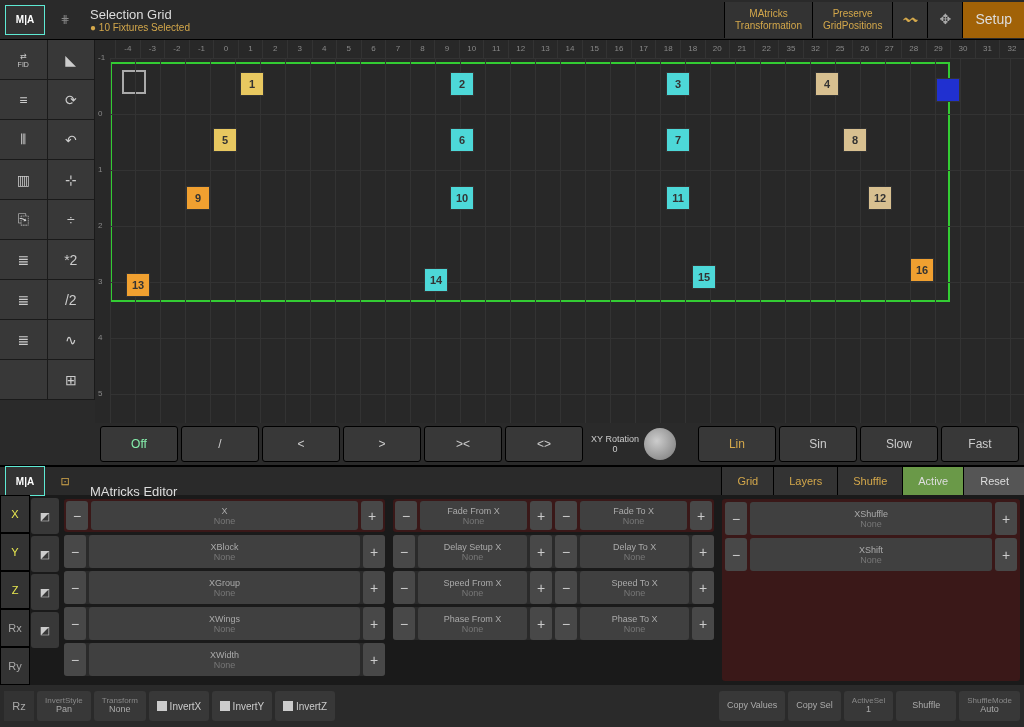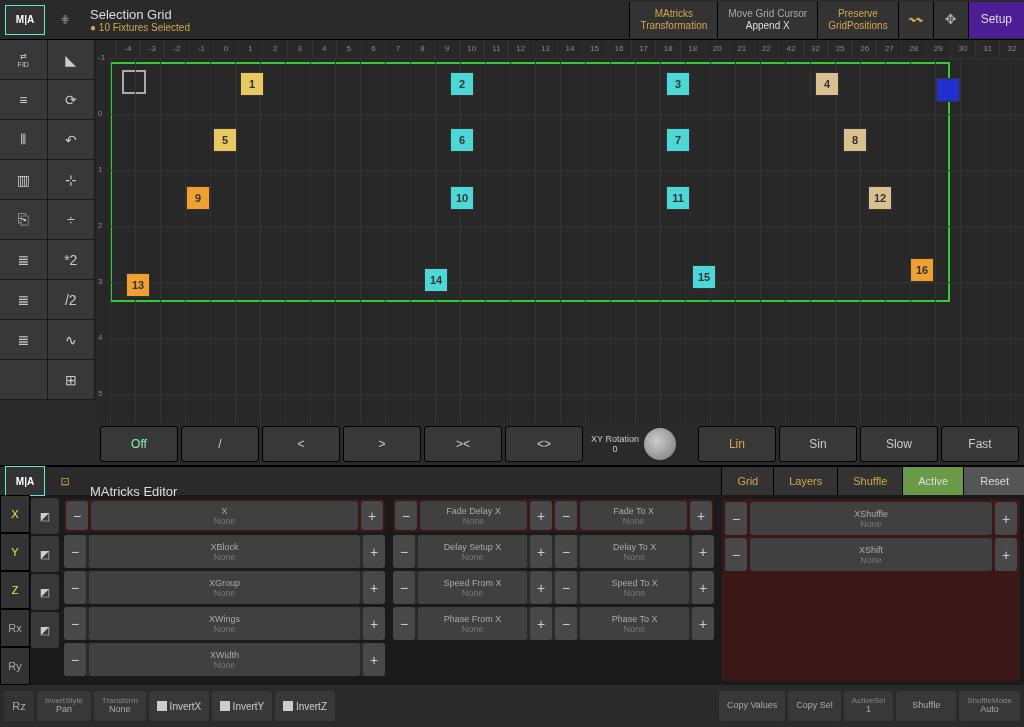--- a/index.html
+++ b/index.html
@@ -9,21 +9,21 @@
 .ma-logo { width: 40px; height: 30px; background: #333; margin: 0 5px; display: flex; align-items: center; justify-content: center; font-weight: bold; font-size: 10px; color: #fff; border: 1px solid #5eead4; }
 .grid-icon-btn { width: 30px; height: 30px; display: flex; align-items: center; justify-content: center; color: #888; }
 .title-area { flex: 0 0 auto; padding-left: 10px; }
 .title-main { font-size: 13px; color: #ddd; }
 .title-sub { font-size: 10px; color: #d4a84b; }
 .top-spacer { flex: 1; }
 .top-btn { height: 36px; padding: 2px 10px; background: #333; border-left: 1px solid #000; display: flex; flex-direction: column; align-items: center; justify-content: center; font-size: 10px; text-align: center; line-height: 1.2; }
 .top-btn.gold { color: #d4a84b; }
 .top-btn.gray { color: #aaa; }
 .top-btn.small-icon { width: 35px; font-size: 14px; }
-.setup-btn { background: #4c1d95; padding: 0 12px; color: #ddd; font-size: 12px; }
+.setup-btn { background: #a16207; padding: 0 12px; color: #ddd; font-size: 14px; }
 
 .main-area { display: flex; height: 425px; }
 .left-tools { display: flex; flex-direction: column; width: 95px; background: #2a2a2a; }
 .tool-pair { display: flex; height: 40px; border-bottom: 1px solid #1a1a1a; }
 .tool-cell { flex: 1; display: flex; align-items: center; justify-content: center; background: #383838; border-right: 1px solid #1a1a1a; font-size: 14px; color: #ccc; }
 .tool-cell.fid { font-size: 8px; flex-direction: column; }
 
 .grid-area { flex: 1; position: relative; background: #282828; }
 .grid-ruler-h { position: absolute; top: 0; left: 0; right: 0; height: 18px; display: flex; font-size: 8px; color: #888; padding-left: 20px; }
 .ruler-tick { flex: 1; text-align: center; border-left: 1px solid #333; line-height: 18px; }
@@ -92,24 +92,20 @@
   <div class="ma-logo">M|A</div>
   <div class="grid-icon-btn">⋕</div>
   <div class="title-area">
     <div class="title-main">Selection Grid</div>
     <div class="title-sub">● 10 Fixtures Selected</div>
   </div>
   <div class="top-spacer"></div>
   <div class="top-btn gold">
     <span>MAtricks</span>
     <span>Transformation</span>
-  </div>
-  <div class="top-btn gray">
-    <span>Move Grid Cursor</span>
-    <span style="color:#ddd">Append X</span>
   </div>
   <div class="top-btn gold">
     <span>Preserve</span>
     <span>GridPositions</span>
   </div>
   <div class="top-btn small-icon gold">〰</div>
   <div class="top-btn small-icon gray">✥</div>
   <div class="top-btn setup-btn">Setup</div>
 </div>
 
@@ -175,21 +171,21 @@
         <div class="ruler-tick">13</div>
         <div class="ruler-tick">14</div>
         <div class="ruler-tick">15</div>
         <div class="ruler-tick">16</div>
         <div class="ruler-tick">17</div>
         <div class="ruler-tick">18</div>
         <div class="ruler-tick">18</div>
         <div class="ruler-tick">20</div>
         <div class="ruler-tick">21</div>
         <div class="ruler-tick">22</div>
-        <div class="ruler-tick">42</div>
+        <div class="ruler-tick">35</div>
         <div class="ruler-tick">32</div>
         <div class="ruler-tick">25</div>
         <div class="ruler-tick">26</div>
         <div class="ruler-tick">27</div>
         <div class="ruler-tick">28</div>
         <div class="ruler-tick">29</div>
         <div class="ruler-tick">30</div>
         <div class="ruler-tick">31</div>
         <div class="ruler-tick">32</div>
       </div>
@@ -354,21 +350,21 @@
             <span>XWidth</span>
             <span class="val">None</span>
           </div>
           <div class="pm-btn">+</div>
         </div>
       </div>
     <div class="prop-group g2" id="pg2">
         <div class="prop-row bg-red">
           <div class="pm-btn">−</div>
           <div class="prop-cell">
-            <span>Fade Delay X</span>
+            <span>Fade From X</span>
             <span class="val">None</span>
           </div>
           <div class="pm-btn">+</div>
           <div class="pm-btn">−</div>
           <div class="prop-cell">
             <span>Fade To X</span>
             <span class="val">None</span>
           </div>
           <div class="pm-btn">+</div>
         </div>

